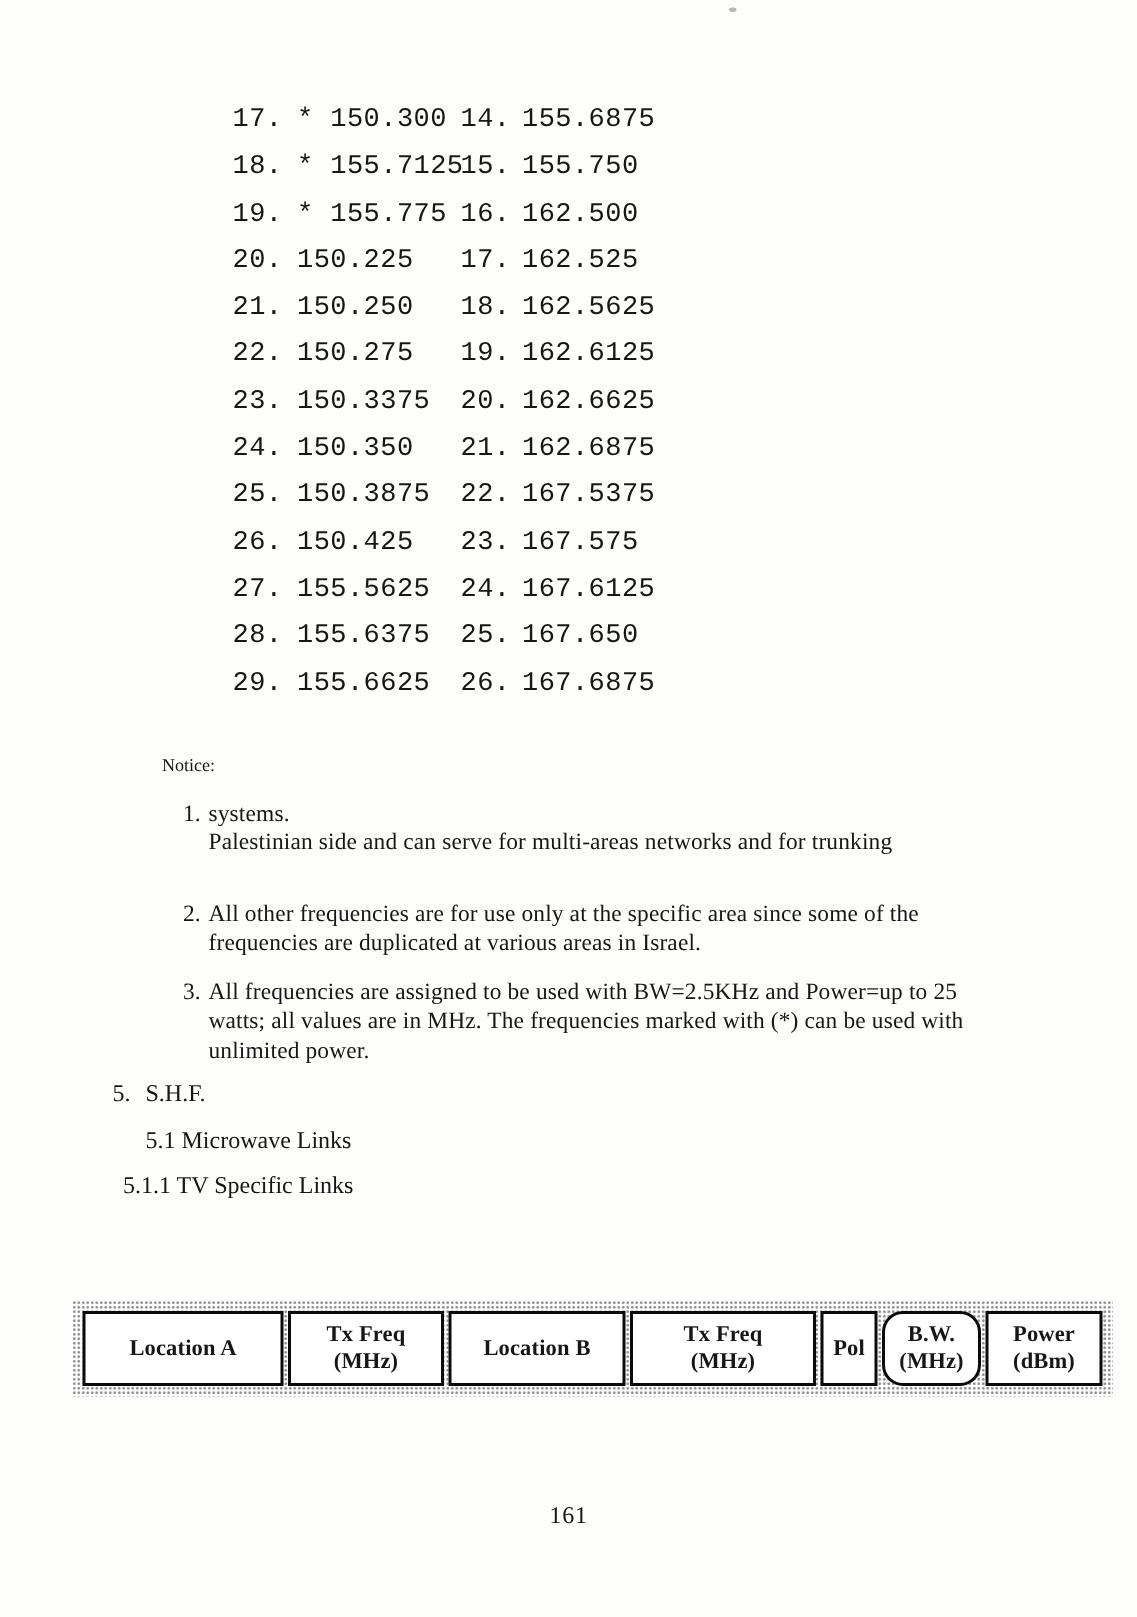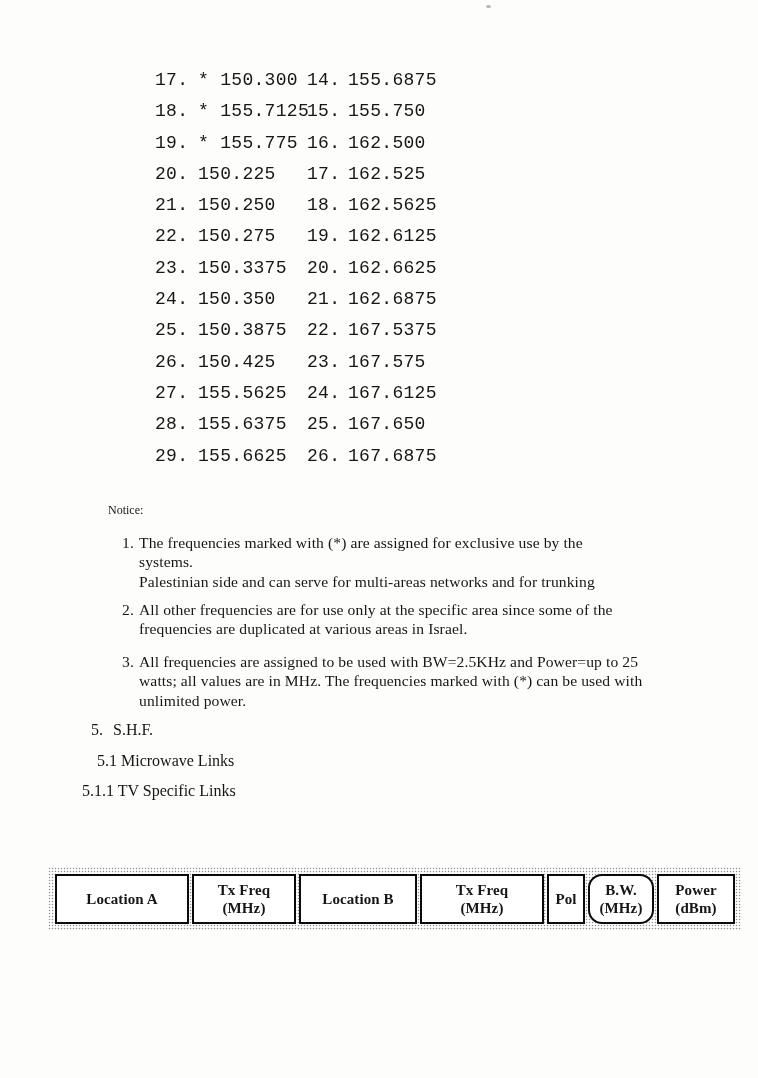--- a/index.html
+++ b/index.html
@@ -16,21 +16,21 @@
   .fnum,.fval{white-space:nowrap;}
 
   
   .notice-label{position:absolute;left:108px;top:503px;font-size:12px;}
   .nitem{position:absolute;left:122px;display:flex;font-size:15.6px;line-height:19.4px;letter-spacing:0.1px;}
   .nnum{width:17px;flex:none;}
   .nlines{white-space:nowrap;}
 
   
   .sec{position:absolute;font-size:16px;white-space:nowrap;}
-  .sec-shf{left:91px;top:721px;}
+  .sec-shf{left:75px;top:721px;}
   .sec-shf .t{margin-left:10px;}
   .sec-mw{left:97px;top:752px;}
   .sec-tv{left:82px;top:782px;}
   .sec-intro{left:128px;top:810px;font-size:15.8px;}
 
   
   .tbl-wrap{
     position:absolute;left:48px;top:867px;padding:4px;
     background-color:#fff;
     background-image:radial-gradient(circle,#8c8c8c 0.7px,rgba(0,0,0,0) 1.05px);
@@ -140,21 +140,20 @@
       <span class="fnum">26.</span>
       <span class="fval">167.6875</span>
     </div>
   </div>
 
   <div class="notice-label">Notice:</div>
 
   <div class="nitem" style="top:533px;">
     <span class="nnum">1.</span>
     <div class="nlines">
-      <div>The frequencies marked with (*) are assigned for exclusive use by the</div>
       <div>systems.</div>
       <div>Palestinian side and can serve for multi-areas networks and for trunking</div>
     </div>
   </div>
 
   <div class="nitem" style="top:600px;">
     <span class="nnum">2.</span>
     <div class="nlines">
       <div>All other frequencies are for use only at the specific area since some of the</div>
       <div>frequencies are duplicated at various areas in Israel.</div>
@@ -206,14 +205,15 @@
         </th>
         <th class="w7">
           <span class="h1">Power</span>
           <span class="h2">(dBm)</span>
         </th>
       </tr>
     </tbody>
       </table>
   </div>
 
+  <div class="page-number">161</div>
 
 </div>
 
 </body></html>

